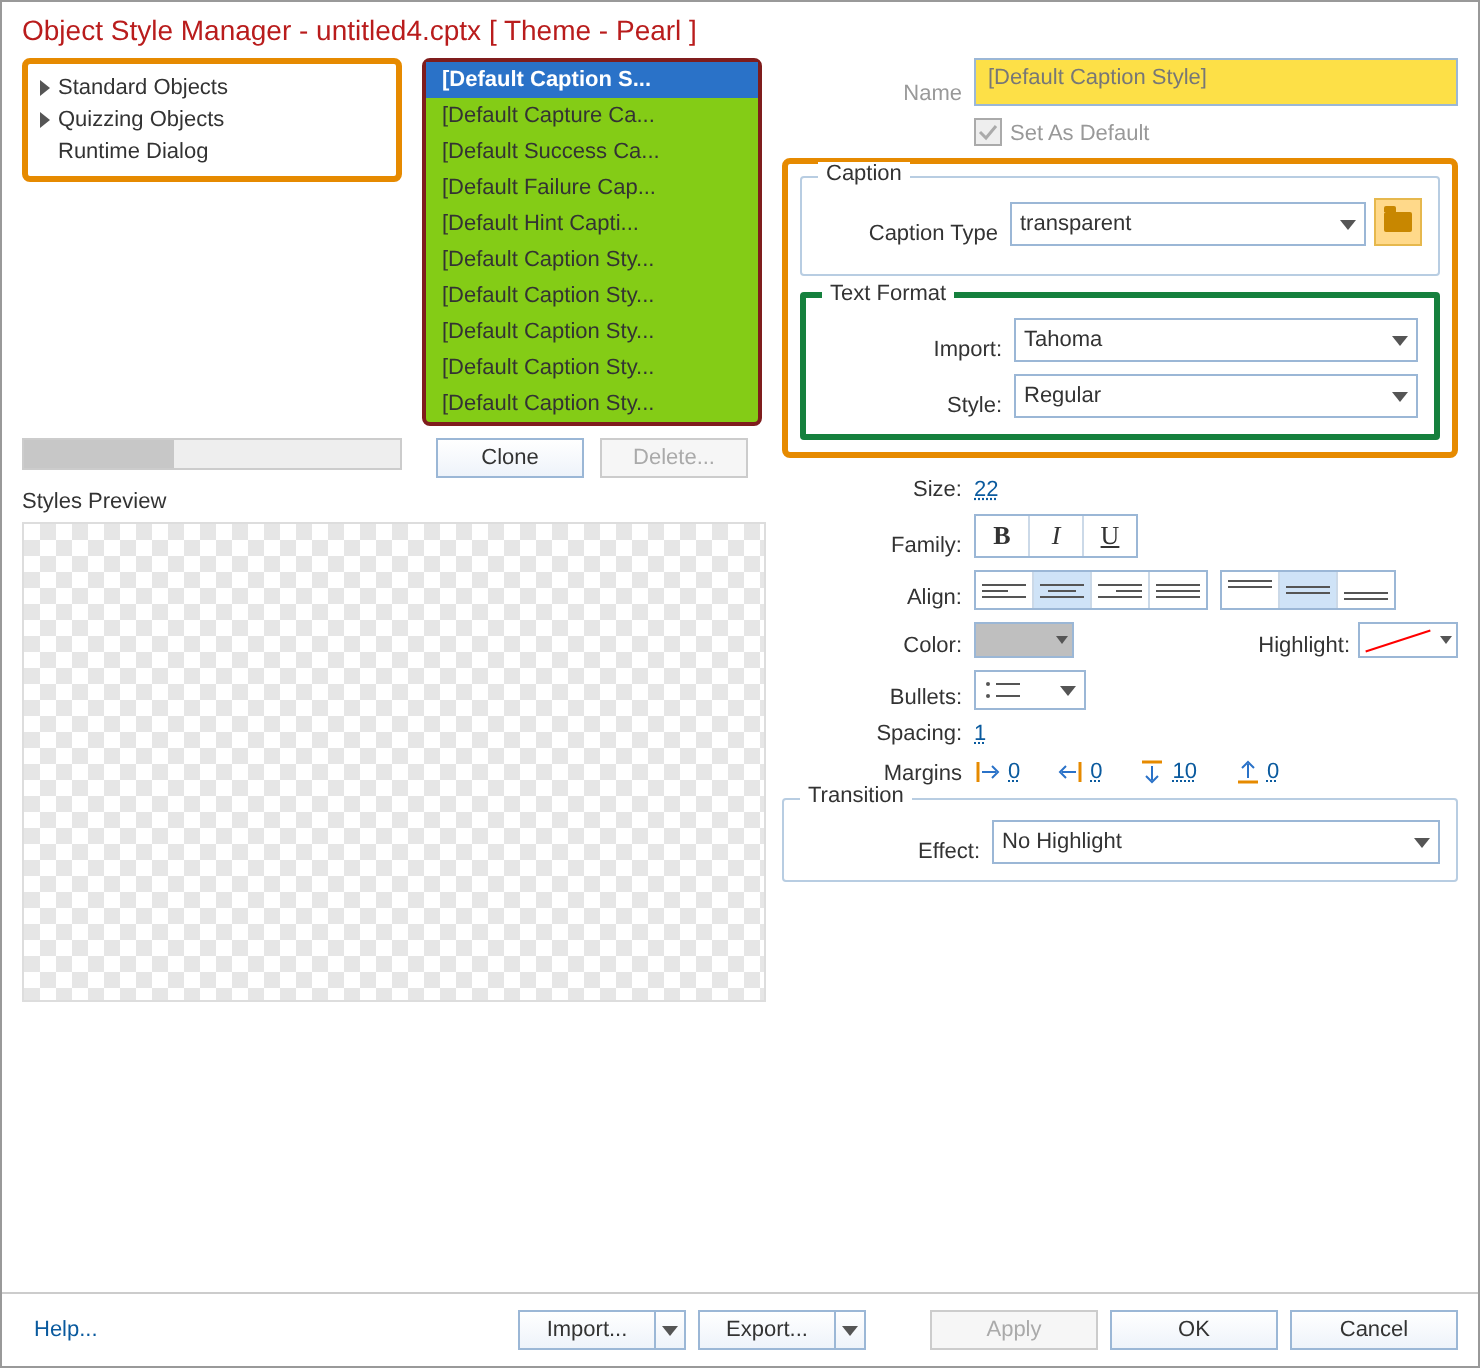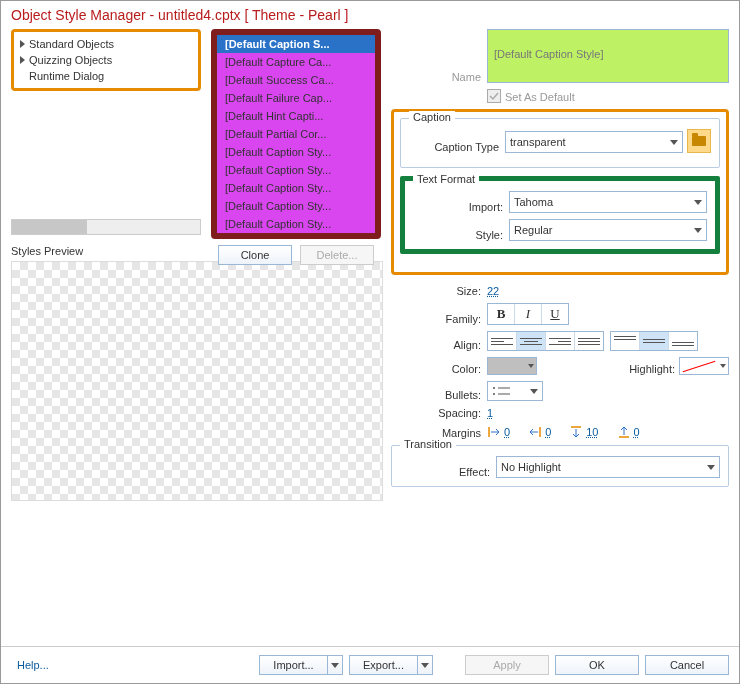--- a/index.html
+++ b/index.html
@@ -6,32 +6,32 @@
 .window{width:740px;height:684px;border:1px solid #999;box-sizing:border-box;position:relative;background:#fff}
 .titlebar{padding:6px 10px;font-size:14px;color:#b91c1c}
 .content{display:flex;padding:0 10px;gap:10px}
 .col1{width:190px}
 .col2{width:170px}
 .col3{flex:1}
 .boxed{border:3px solid #e68a00;border-radius:4px;padding:4px 6px;background:#fff}
 .tree-item{display:flex;align-items:center;gap:4px;padding:2px 0}
 .tri{width:0;height:0;border-top:4px solid transparent;border-bottom:4px solid transparent;border-left:5px solid #555}
 .tri-sp{width:5px}
-.list{border:6px solid #7f1d1d;border-radius:4px;padding:0;background:#d946ef}
+.list{border:2px solid #7f1d1d;border-radius:4px;padding:0;background:#84cc16}
 .list-item{padding:3px 8px;white-space:nowrap;overflow:hidden;text-overflow:ellipsis}
 .list-item.selected{background:#2a72c8;color:#fff;font-weight:bold}
 .hscroll{height:14px;background:#eee;border:1px solid #ccc;margin-top:128px;position:relative}
 .hscroll-thumb{position:absolute;left:0;top:0;bottom:0;width:40%;background:#c7c7c7}
 .btnrow{display:flex;gap:8px;margin-top:6px;justify-content:center}
 .btn{border:1px solid #9bb7d6;background:linear-gradient(#fff,#eef3fa);padding:3px 0;width:72px;text-align:center;color:#333;font-size:11px}
 .btn.disabled{color:#aaa;border-color:#ccc;background:#f6f6f6}
 .row{display:flex;align-items:flex-end;margin-bottom:6px}
 .lbl{width:90px;text-align:right;padding-right:6px;color:#333}
 .lbl.disabled{color:#999}
-.input{flex:1;border:1px solid #9bb7d6;background:#bef264;padding:18px 6px;height:16px;color:#777}
+.input{flex:1;border:1px solid #9bb7d6;background:#fde047;padding:3px 6px;height:16px;color:#777}
 .chk{width:12px;height:12px;border:1px solid #aaa;background:#eee;display:inline-flex;align-items:center;justify-content:center;margin-right:4px}
 .chk svg{width:10px;height:10px}
 .fieldset{border:1px solid #b8cde2;border-radius:2px;padding:10px 8px 8px;margin-bottom:10px;position:relative}
 .fieldset.highlight{border:3px solid #e68a00;border-radius:4px}
 .legend{position:absolute;top:-8px;left:8px;background:#fff;padding:0 4px;font-size:11px;color:#333}
 .select{flex:1;border:1px solid #9bb7d6;background:#fff;height:20px;display:flex;align-items:center;justify-content:space-between;padding:0 4px}
 .select-arrow{width:0;height:0;border-left:4px solid transparent;border-right:4px solid transparent;border-top:5px solid #555}
 .iconbtn{width:22px;height:22px;border:1px solid #e6b84d;background:#ffd98a;margin-left:4px;display:flex;align-items:center;justify-content:center}
 .folder{width:14px;height:10px;background:#c88700;border-radius:1px;position:relative}
 .folder:before{content:"";position:absolute;top:-3px;left:0;width:6px;height:3px;background:#c88700;border-radius:1px 1px 0 0}
@@ -92,21 +92,20 @@
       <div class="preview" style="width:370px"></div>
     </div>
 
     <div class="col2">
       <div class="list">
         <div class="list-item selected">[Default Caption S...</div>
         <div class="list-item">[Default Capture Ca...</div>
         <div class="list-item">[Default Success Ca...</div>
         <div class="list-item">[Default Failure Cap...</div>
         <div class="list-item">[Default Hint Capti...</div>
-        <div class="list-item">[Default Partial Cor...</div>
         <div class="list-item">[Default Caption Sty...</div>
         <div class="list-item">[Default Caption Sty...</div>
         <div class="list-item">[Default Caption Sty...</div>
         <div class="list-item">[Default Caption Sty...</div>
         <div class="list-item">[Default Caption Sty...</div>
       </div>
       <div class="btnrow">
         <div class="btn">Clone</div>
         <div class="btn disabled">Delete...</div>
       </div>
@@ -133,21 +132,21 @@
             <div class="lbl">Caption Type</div>
             <div class="select">
               <span>transparent</span>
               <span class="select-arrow"></span>
             </div>
             <div class="iconbtn">
               <div class="folder"></div>
             </div>
           </div>
         </div>
-        <div class="fieldset" style="margin-bottom:12px;border:5px solid #15803d">
+        <div class="fieldset" style="margin-bottom:0;border:3px solid #15803d">
           <div class="legend">Text Format</div>
           <div class="row">
             <div class="lbl">Import:</div>
             <div class="select">
               <span>Tahoma</span>
               <span class="select-arrow"></span>
             </div>
           </div>
           <div class="row" style="margin-bottom:0">
             <div class="lbl">Style:</div>

